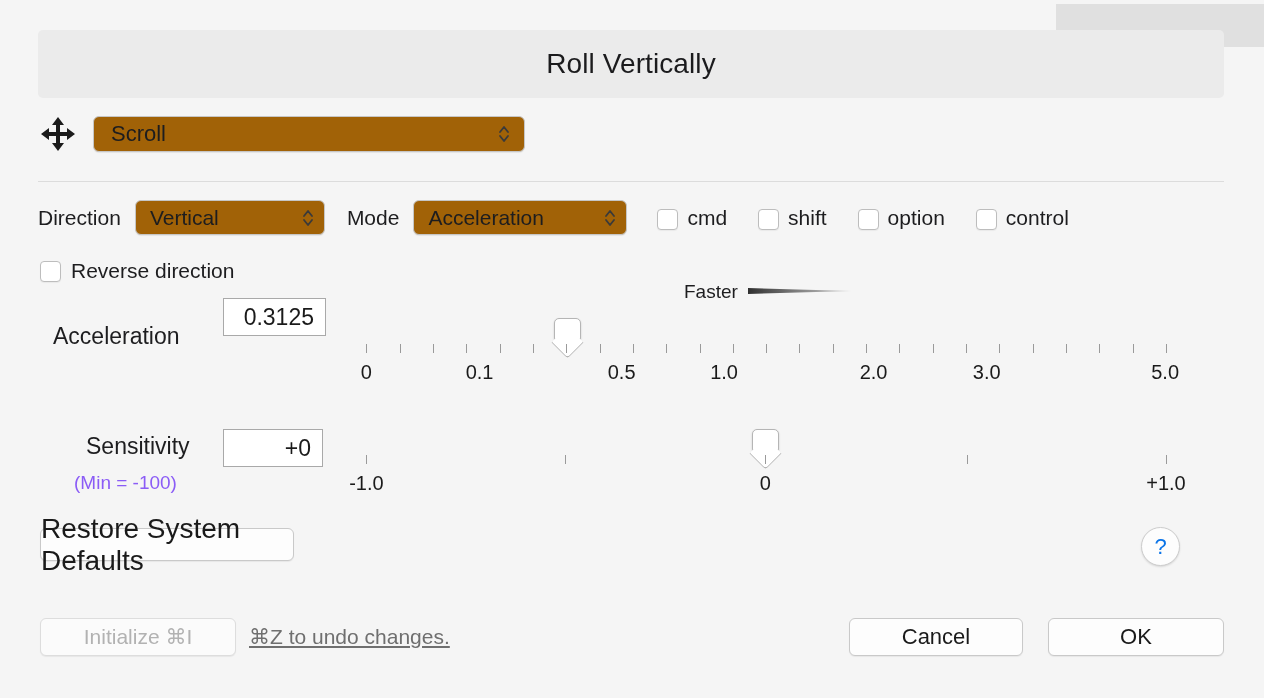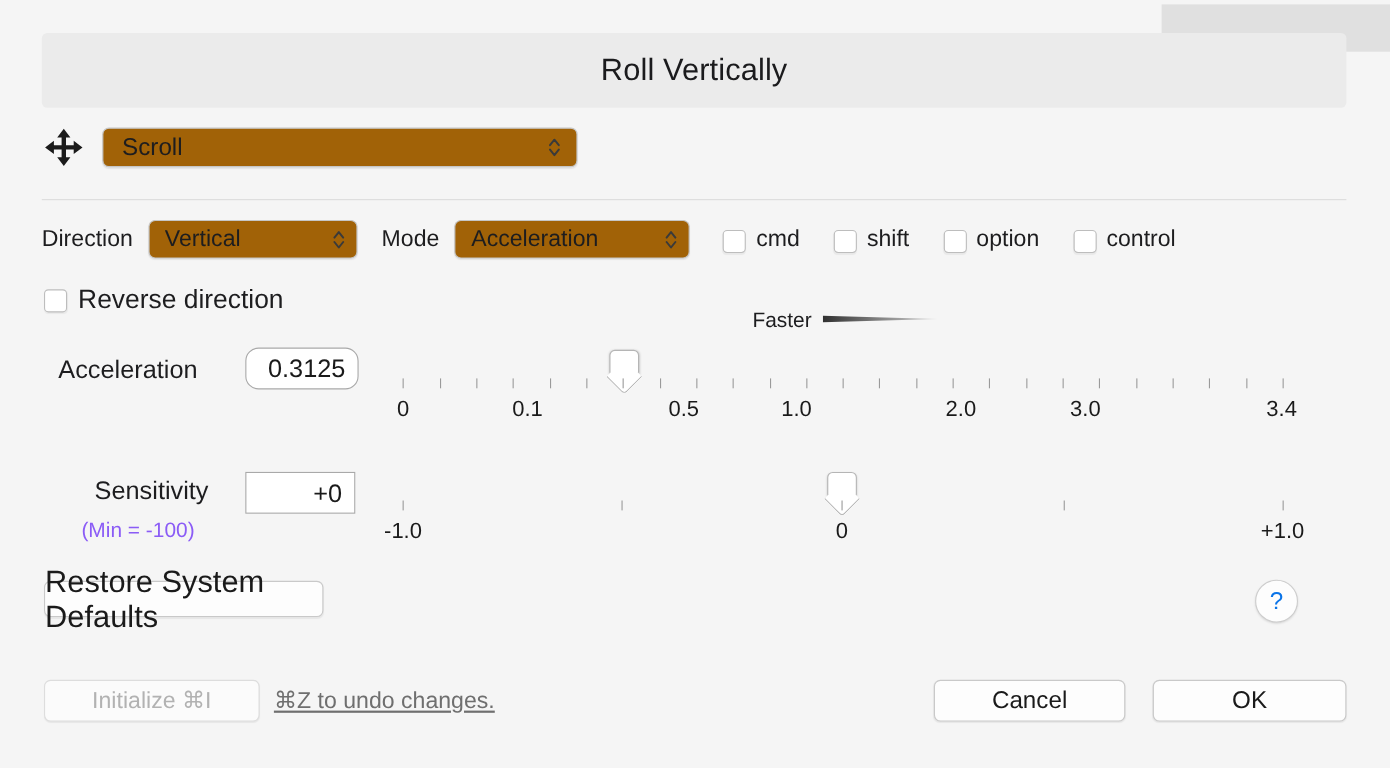--- a/index.html
+++ b/index.html
@@ -147,21 +147,21 @@
   }
 
   
   .reverse-row {
     position: absolute;
     left: 40px;
     top: 259px;
     display: flex;
     align-items: center;
   }
-  .reverse-row .reverse-label { font-size: 24px; margin-left: 10px; }
+  .reverse-row .reverse-label { font-size: 21px; margin-left: 10px; }
 
   
   .faster-wrap {
     position: absolute;
     left: 684px;
     top: 281px;
     display: flex;
     align-items: center;
   }
   .faster-label { font-size: 19px; }
@@ -181,24 +181,23 @@
     box-sizing: border-box;
     display: flex;
     align-items: center;
     justify-content: flex-end;
     font-size: 23px;
     padding-right: 11px;
     color: #1a1a1a;
   }
   .field-accel {
     left: 223px;
-    top: 316px;
+    top: 298px;
     width: 103px;
     height: 38px;
-    border-radius: 12px;
   }
 
   
   .slider {
     position: absolute;
   }
   .slider-track {
     position: absolute;
     left: 0;
     top: 0;
@@ -471,21 +470,21 @@
       <div class="tick" style="left: 94.2667%; top: 18px;"></div>
       <div class="tick" style="left: 98.3%; top: 18px;"></div>
     </div>
   <div id="accel-tick-labels">
       <div class="tick-label" style="left: 1.5%; top: 35px;">0</div>
       <div class="tick-label" style="left: 15.2%; top: 35px;">0.1</div>
       <div class="tick-label" style="left: 32.4%; top: 35px;">0.5</div>
       <div class="tick-label" style="left: 44.8%; top: 35px;">1.0</div>
       <div class="tick-label" style="left: 62.9%; top: 35px;">2.0</div>
       <div class="tick-label" style="left: 76.6%; top: 35px;">3.0</div>
-      <div class="tick-label" style="left: 98.2%; top: 35px;">3.4</div>
+      <div class="tick-label" style="left: 98.2%; top: 35px;">5.0</div>
     </div>
 </div>
 
 <div class="sens-label">Sensitivity</div>
 <div class="sens-min">(Min = -100)</div>
 <div class="field field-sens">+0</div>
 
 <div class="slider slider-sens">
   <div class="slider-track"></div>
   <div class="slider-thumb" id="sens-thumb" style="left: calc(49.8% - 13px); top: -8px;"></div>

